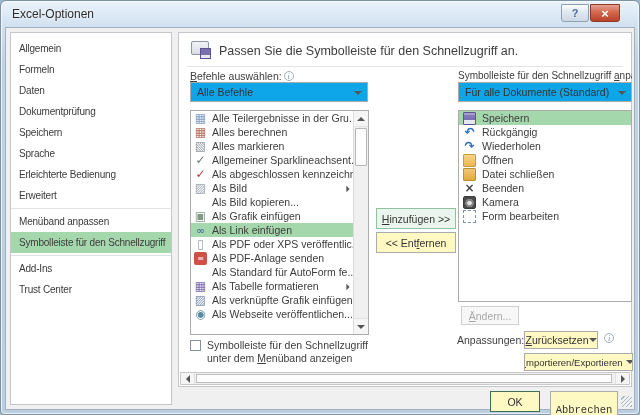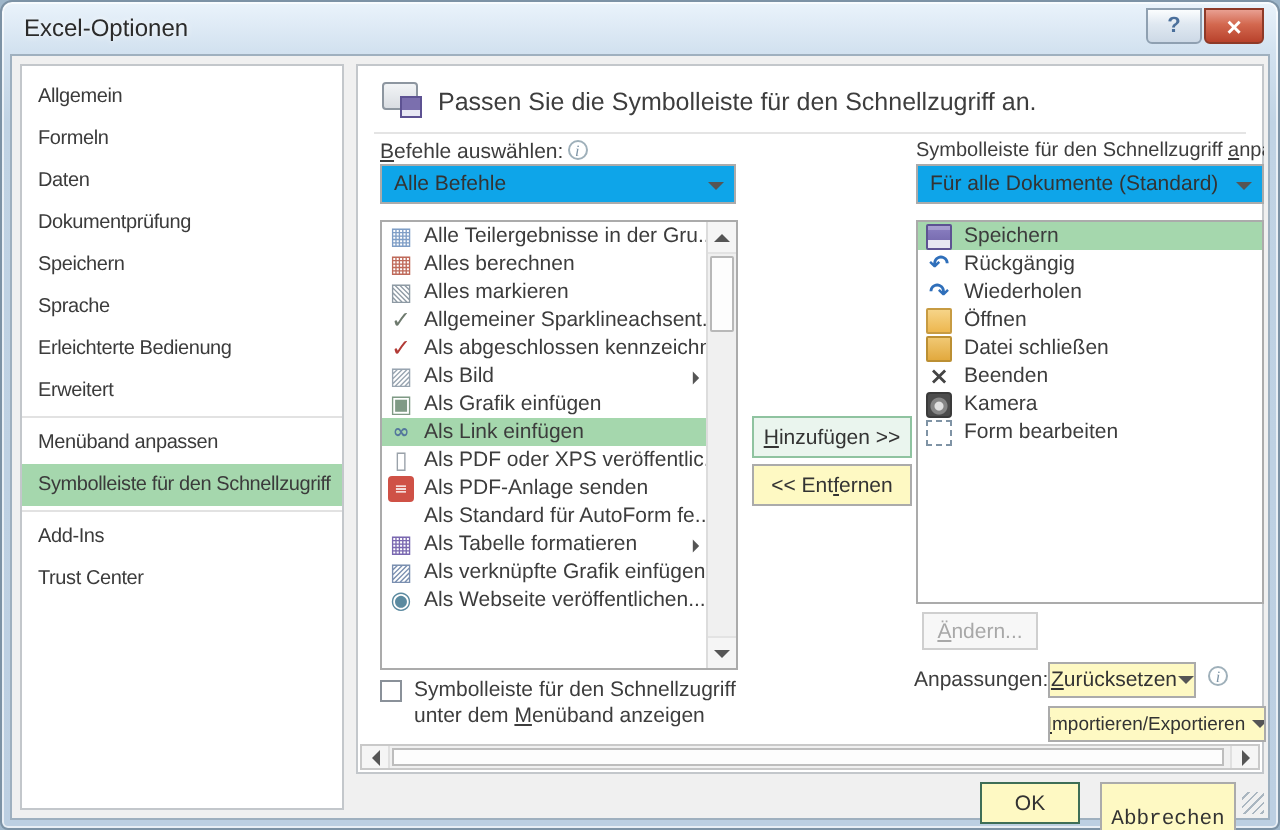--- a/index.html
+++ b/index.html
@@ -1,21 +1,21 @@
 <!DOCTYPE html>
 <html><head>
 <meta charset="utf-8">
 <style>
   html,body{margin:0;padding:0;}
   body{width:640px;height:415px;font-family:"Liberation Sans","DejaVu Sans",sans-serif;
        -webkit-font-smoothing:antialiased;overflow:hidden;background:#9eb6ca;}
   .win{position:absolute;inset:0;border-radius:6px 6px 4px 4px;
        background:linear-gradient(180deg,#eaf3fb 0,#d3e2f0 24px,#c0d3e4 60px,#bccfe2 100%);
        border:1px solid #7c92a5;box-shadow:inset 0 0 0 1px rgba(255,255,255,.65);}
-  .titlebar{position:absolute;left:0;top:0;right:0;height:41px;}
+  .titlebar{position:absolute;left:0;top:0;right:12px;height:41px;}
   .title{position:absolute;left:11px;top:6px;font-size:12px;color:#2b2b2b;text-shadow:0 0 3px #fff;}
   .winbtn{position:absolute;top:3px;height:18px;border-radius:0 0 3px 3px;box-sizing:border-box;
           display:flex;align-items:center;justify-content:center;font-size:11px;}
   .btn-help{right:38px;width:28px;background:linear-gradient(180deg,#fbfdfe,#dfe8f1 45%,#cdd9e6);
             border:1px solid #8fa0b1;color:#4a6f9b;font-weight:bold;}
   .btn-close{right:7px;width:30px;background:linear-gradient(180deg,#e89f91,#d3684f 45%,#b8422c);
              border:1px solid #8e3a28;color:#fff;font-weight:bold;font-size:13px;line-height:1;}
   .dlg{position:absolute;left:4px;right:4px;top:26px;bottom:4px;background:#f0f0f0;
        border:1px solid #9fb0bf;box-sizing:border-box;}
   
@@ -194,20 +194,24 @@
         <div class="lrow">
             <span class="ic" data-icon="check-red"></span>
             <span>Als abgeschlossen kennzeichn...</span>
           </div>
         <div class="lrow">
             <span class="ic" data-icon="picture"></span>
             <span>Als Bild</span>
             <span class="sub tri-rt"></span>
           </div>
         <div class="lrow">
+            <span class="ic" data-icon="none"></span>
+            <span>Als Bild kopieren...</span>
+          </div>
+        <div class="lrow">
             <span class="ic" data-icon="paste-picture"></span>
             <span>Als Grafik einfügen</span>
           </div>
         <div class="lrow sel">
             <span class="ic" data-icon="link"></span>
             <span>Als Link einfügen</span>
           </div>
         <div class="lrow">
             <span class="ic" data-icon="doc"></span>
             <span>Als PDF oder XPS veröffentlic...</span>

